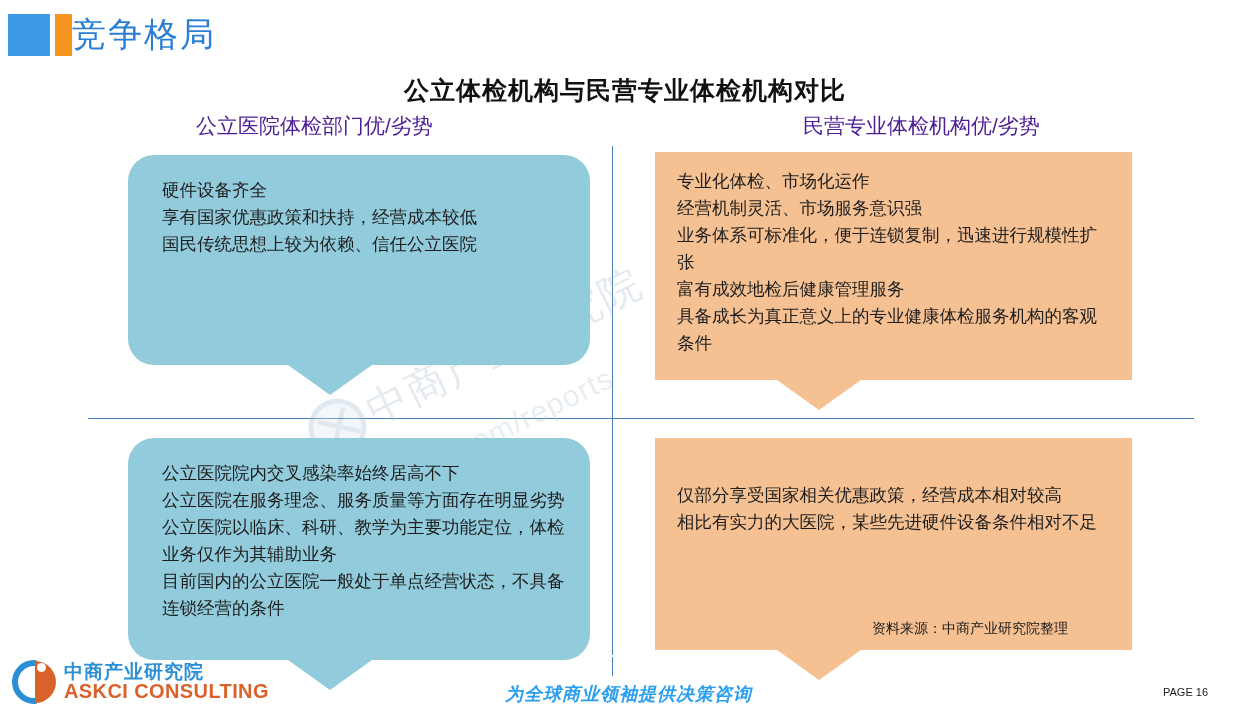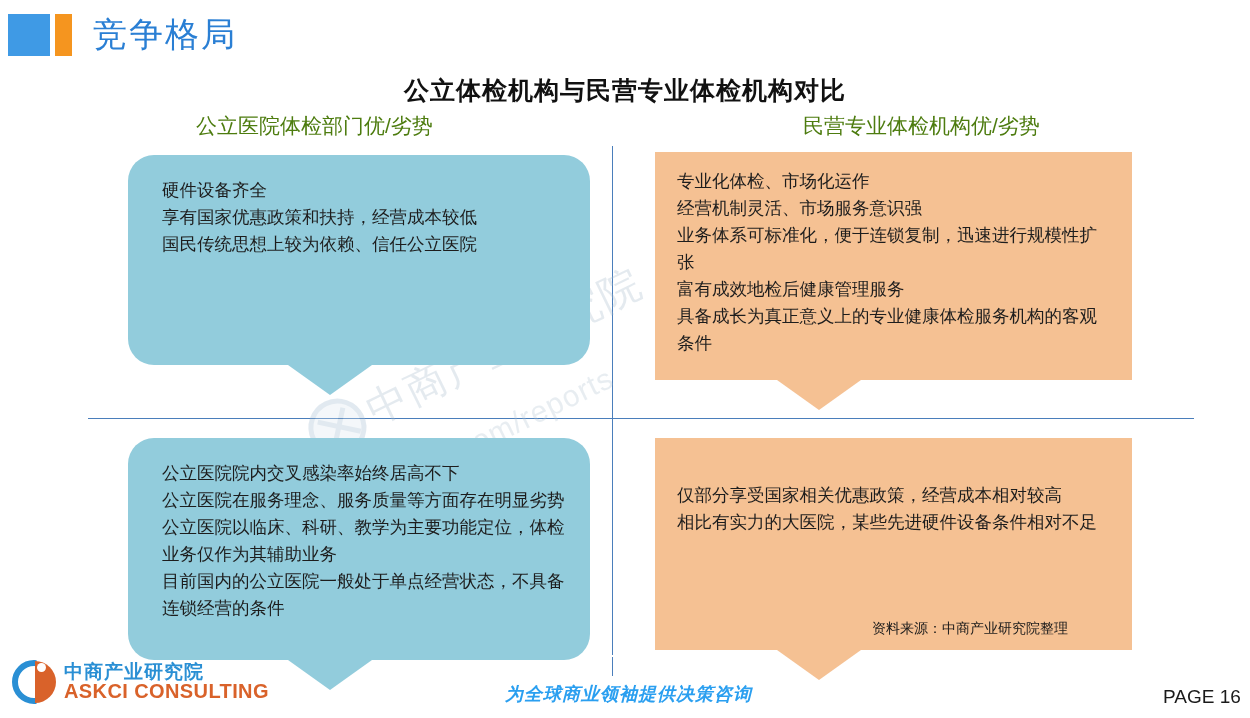--- a/index.html
+++ b/index.html
@@ -21,42 +21,42 @@
     position: absolute; left: 8px; top: 14px;
     width: 42px; height: 42px;
     background: #3f9ae5;
   }
   .hdr-bar {
     position: absolute; left: 55px; top: 14px;
     width: 17px; height: 42px;
     background: #f5951f;
   }
   .hdr-title {
-    position: absolute; left: 93px; top: 12px;
+    position: absolute; left: 72px; top: 12px;
     font-family: "DejaVu Serif", "Liberation Serif", serif;
     font-size: 34px;
     color: #2a7fd4;
     letter-spacing: 2px;
     white-space: nowrap;
   }
 
   
   .main-title {
     position: absolute; top: 74px; left: 0; width: 1250px;
     text-align: center;
     font-family: "DejaVu Sans", "Liberation Sans", sans-serif;
     font-weight: bold;
     font-size: 25px;
     color: #111111;
     letter-spacing: 1px;
   }
   .col-head {
     position: absolute; top: 112px;
     font-size: 21px;
-    color: #4d7c0f;
+    color: #4c1d95;
     white-space: nowrap;
   }
   .col-head.left  { left: 196px; }
   .col-head.right { left: 757px; margin-left: 46px; }
 
   
   .axis-v {
     position: absolute;
     left: 612px; top: 146px;
     width: 1px; height: 530px;
@@ -205,21 +205,21 @@
     letter-spacing: 1px; white-space: nowrap;
     z-index: 4;
   }
   .source {
     position: absolute; left: 872px; top: 620px;
     font-size: 14px; color: #1a1a1a; white-space: nowrap;
     z-index: 4;
   }
   .page-num {
     position: absolute; left: 1163px; top: 686px;
-    font-size: 19px; color: #1a1a1a; white-space: nowrap;
+    font-size: 11px; color: #1a1a1a; white-space: nowrap;
     z-index: 4;
   }
 </style>
 </head>
 <body>
 
 <div id="slide">
 
   <div class="hdr-sq"></div>
   <div class="hdr-bar"></div>

